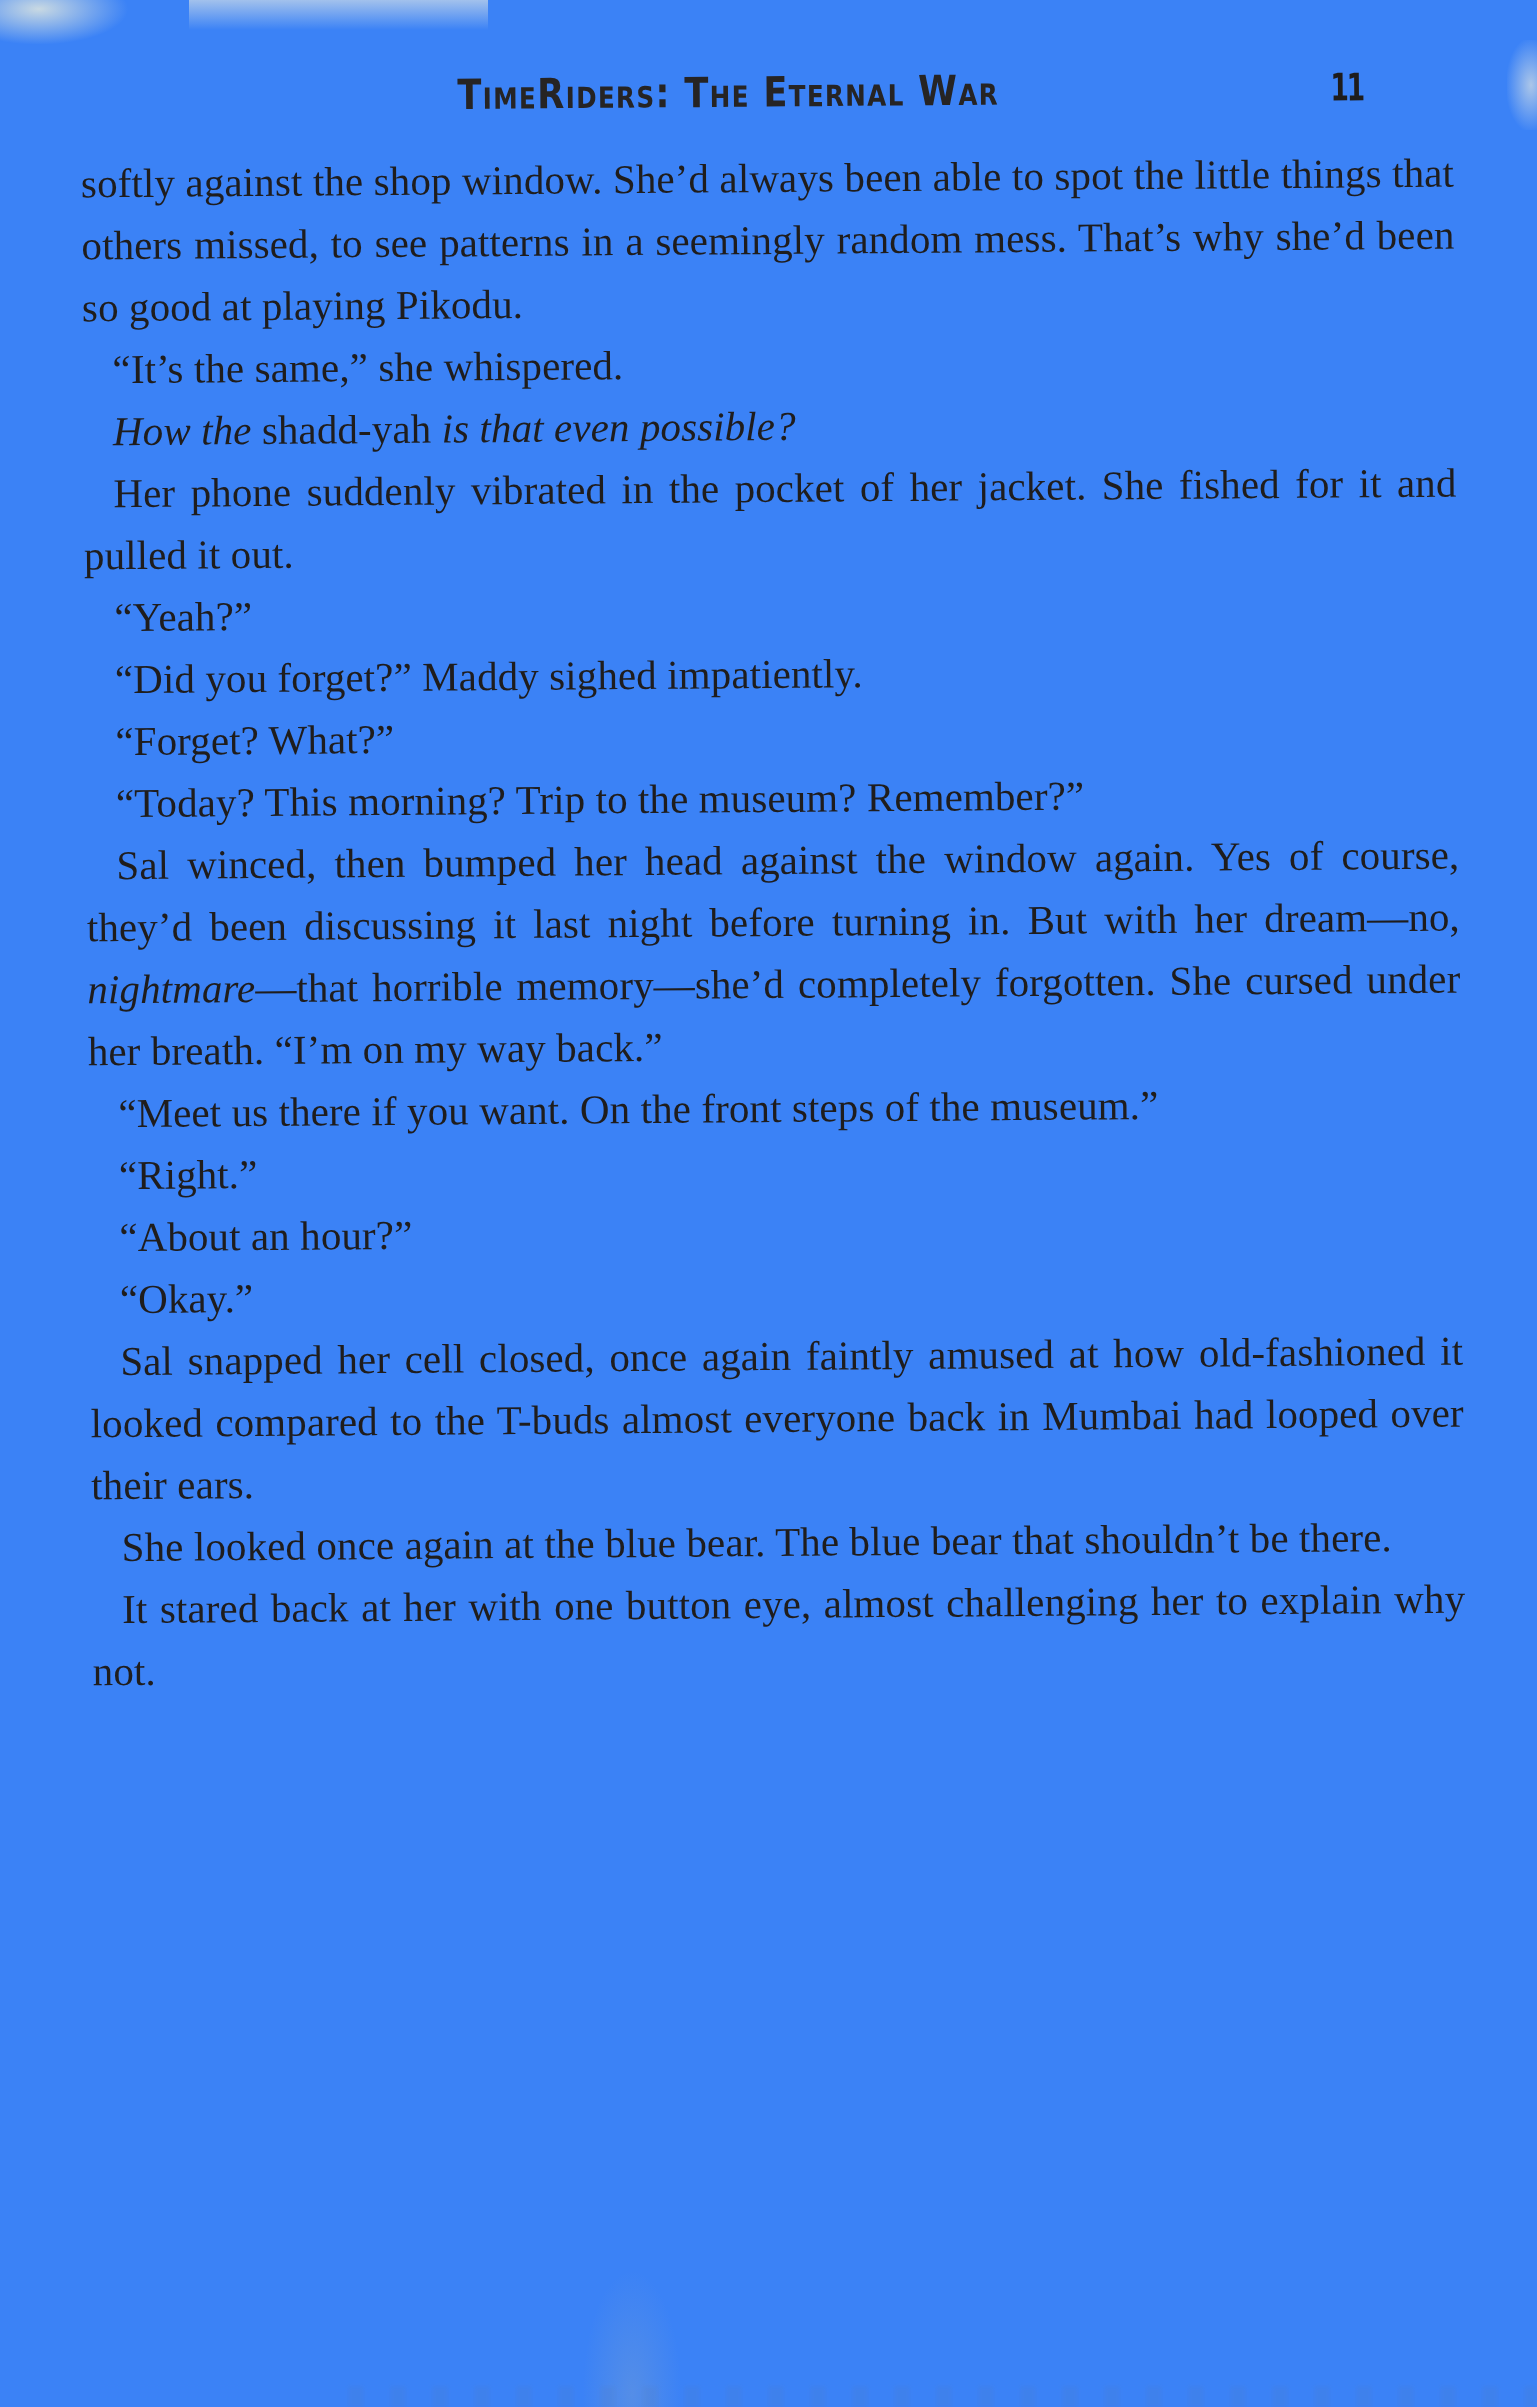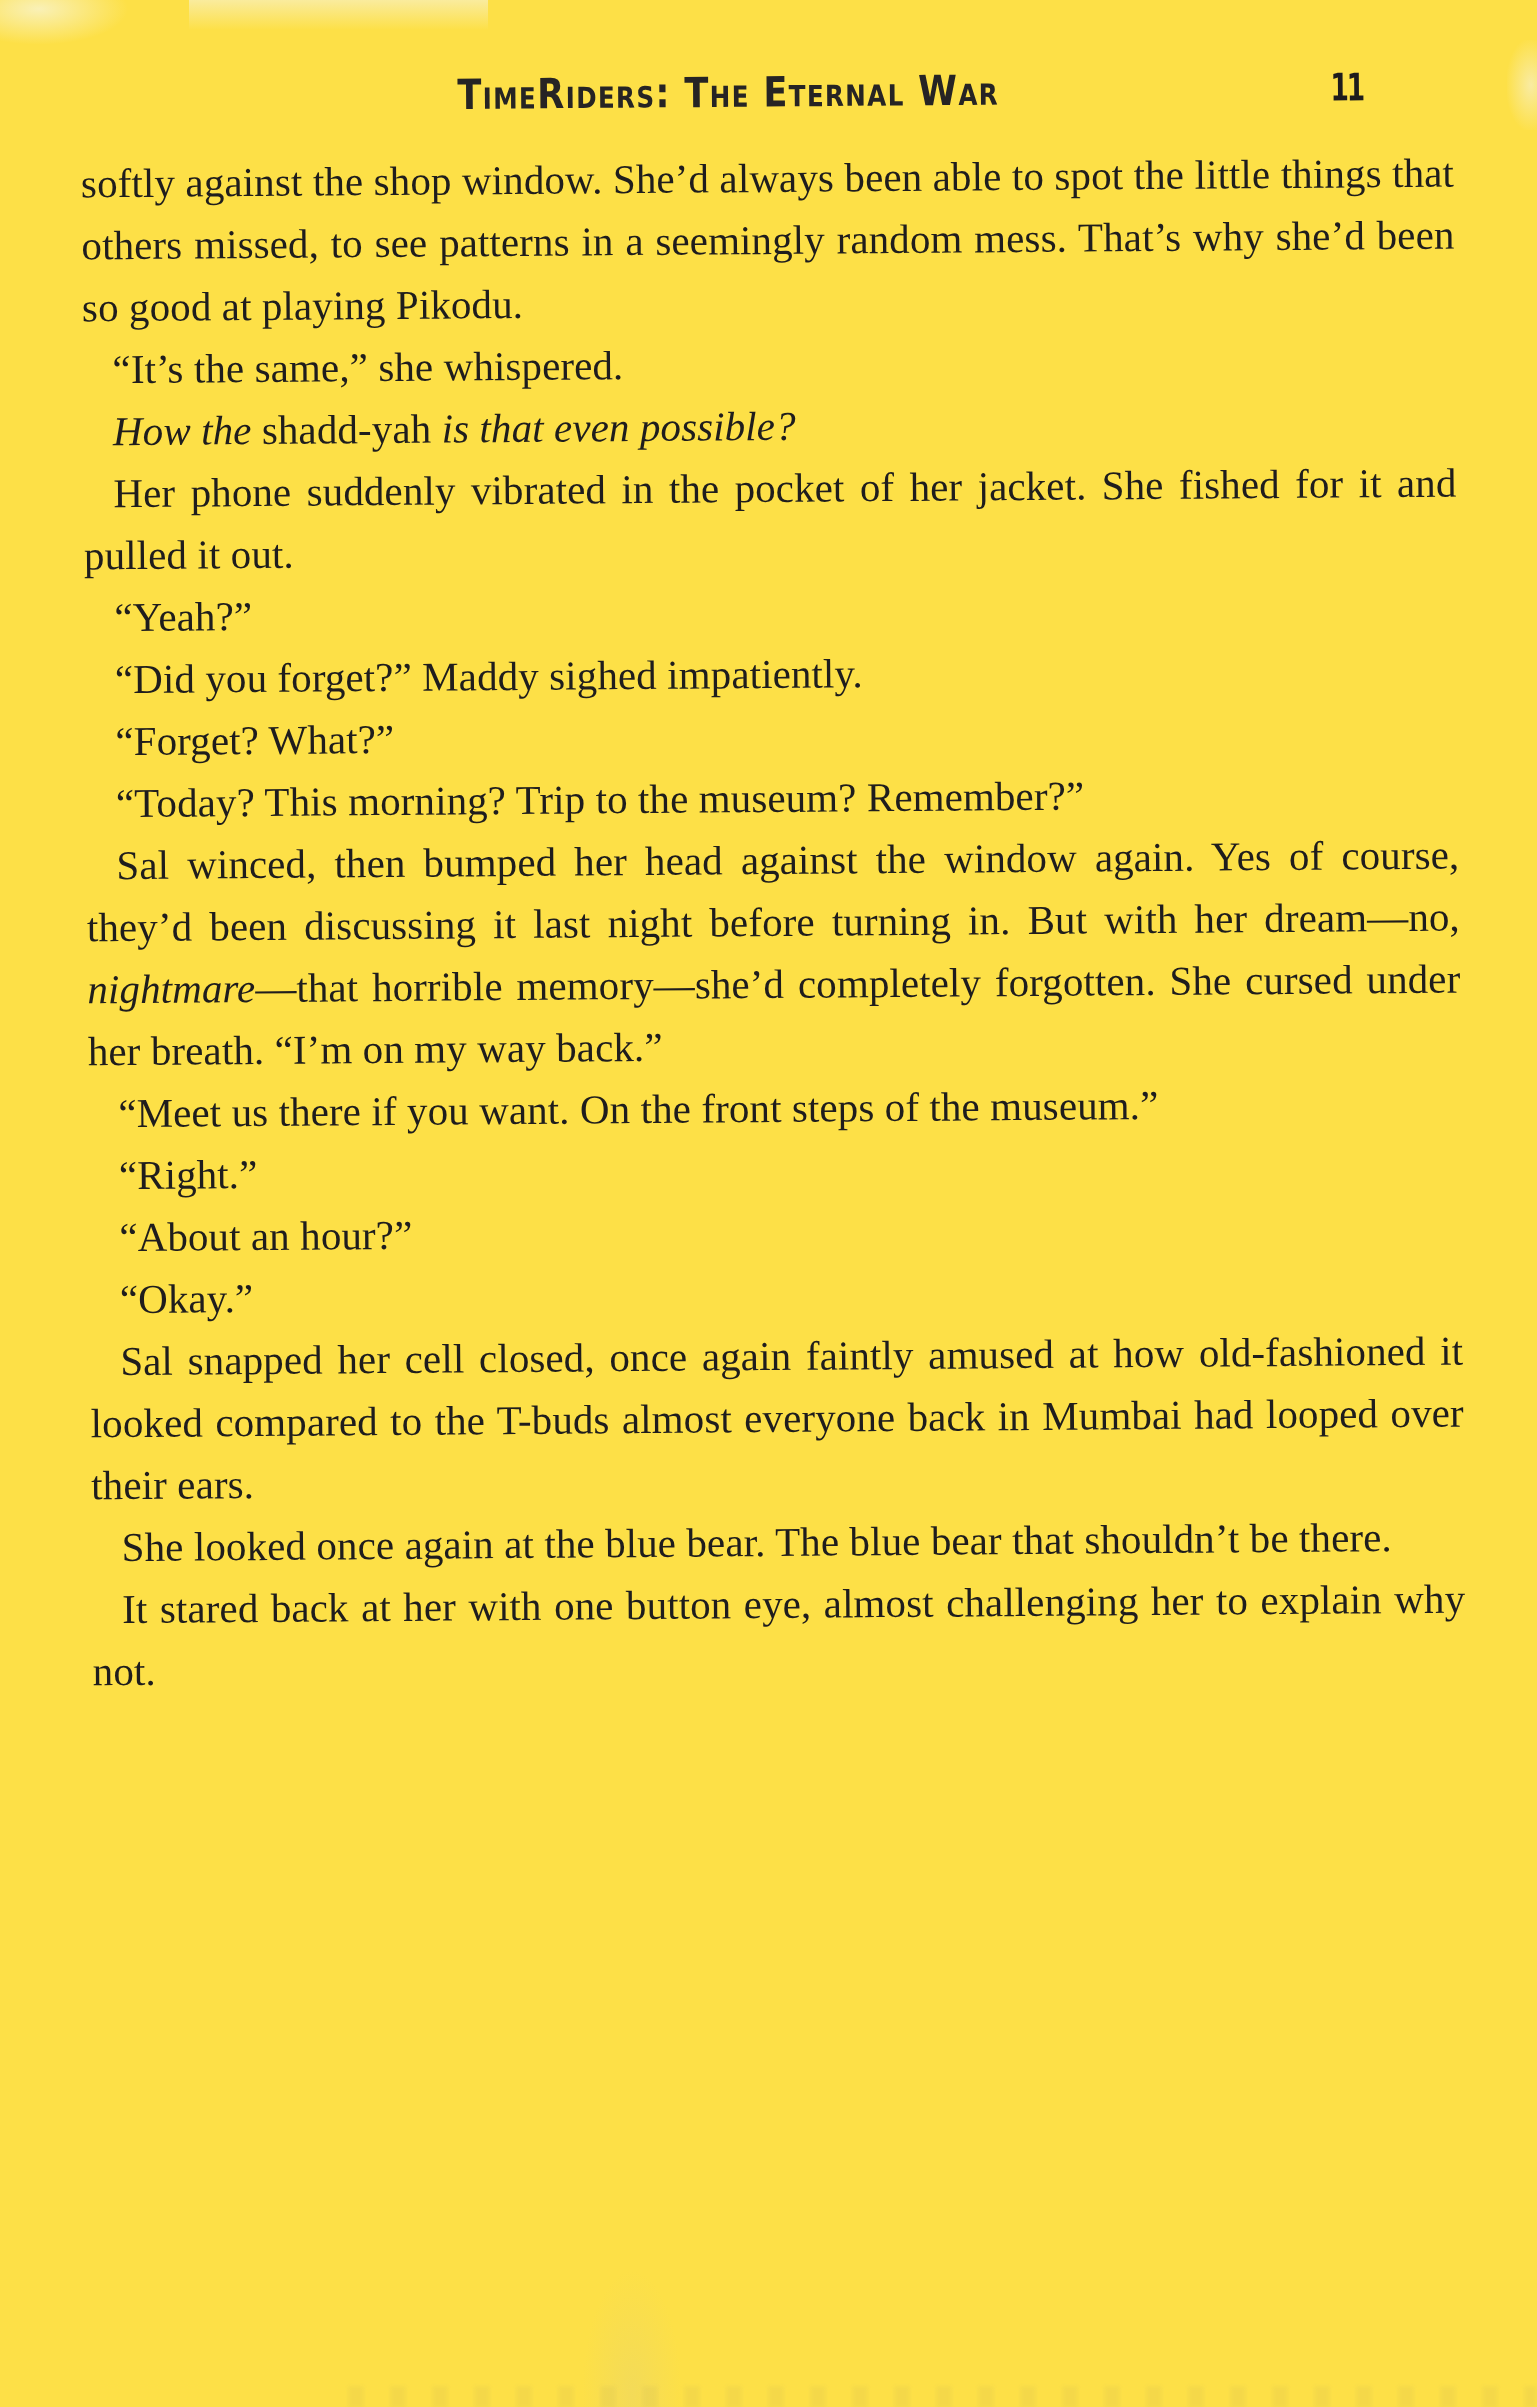--- a/index.html
+++ b/index.html
@@ -5,21 +5,21 @@
   html, body { margin: 0; padding: 0; }
   body {
     width: 1537px; height: 2408px;
     background: #ffffff;
     overflow: hidden;
     font-family: "Liberation Serif", serif;
   }
   .page {
     position: relative;
     width: 1537px; height: 2408px;
-    background: #fde047;
+    background: #3b82f6;
   }
   
   .tint { position: absolute; pointer-events: none; }
   .tint-tl {
     left: 0; top: 0; width: 129px; height: 45px;
     background: radial-gradient(ellipse at 30% 20%, rgba(248,246,220,0.75), rgba(255,255,255,0) 70%);
   }
   .tint-tc {
     left: 189px; top: 0; width: 299px; height: 30px;
     background: linear-gradient(180deg, rgba(247,245,228,0.55), rgba(255,255,255,0));

